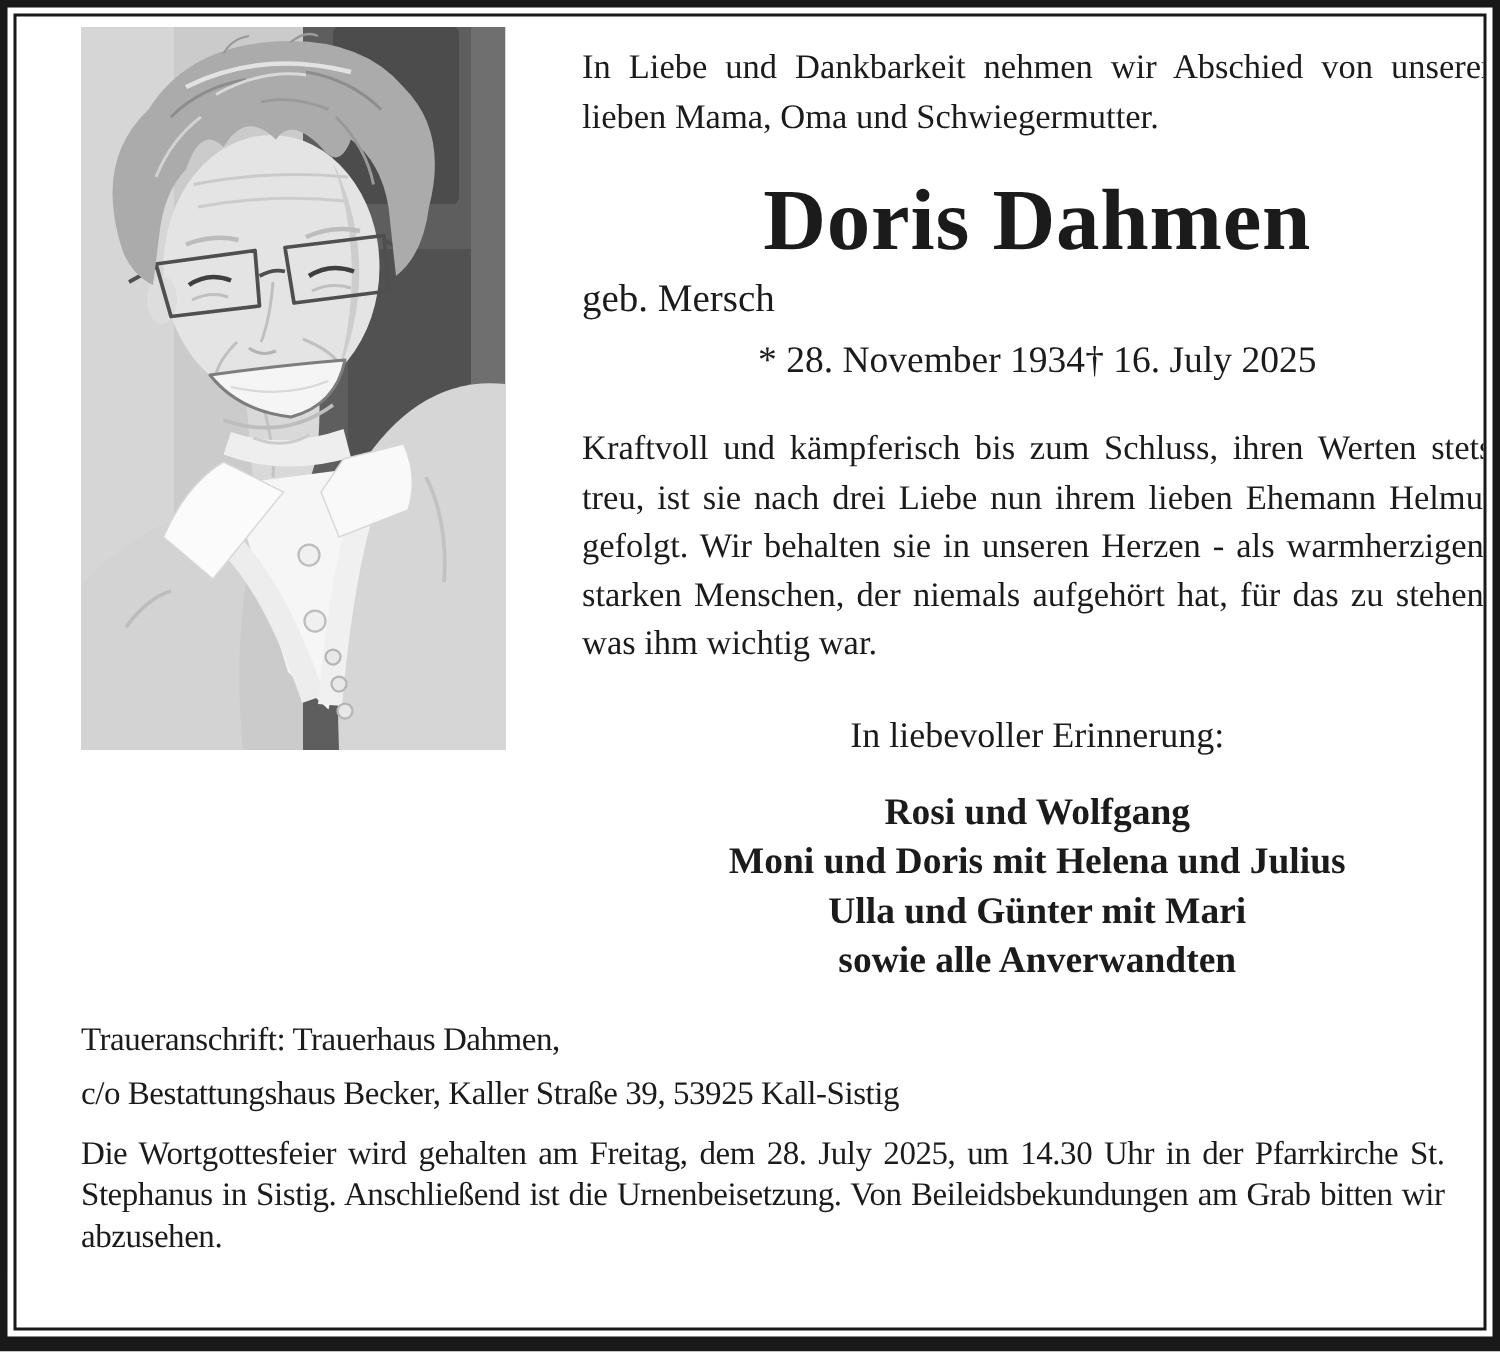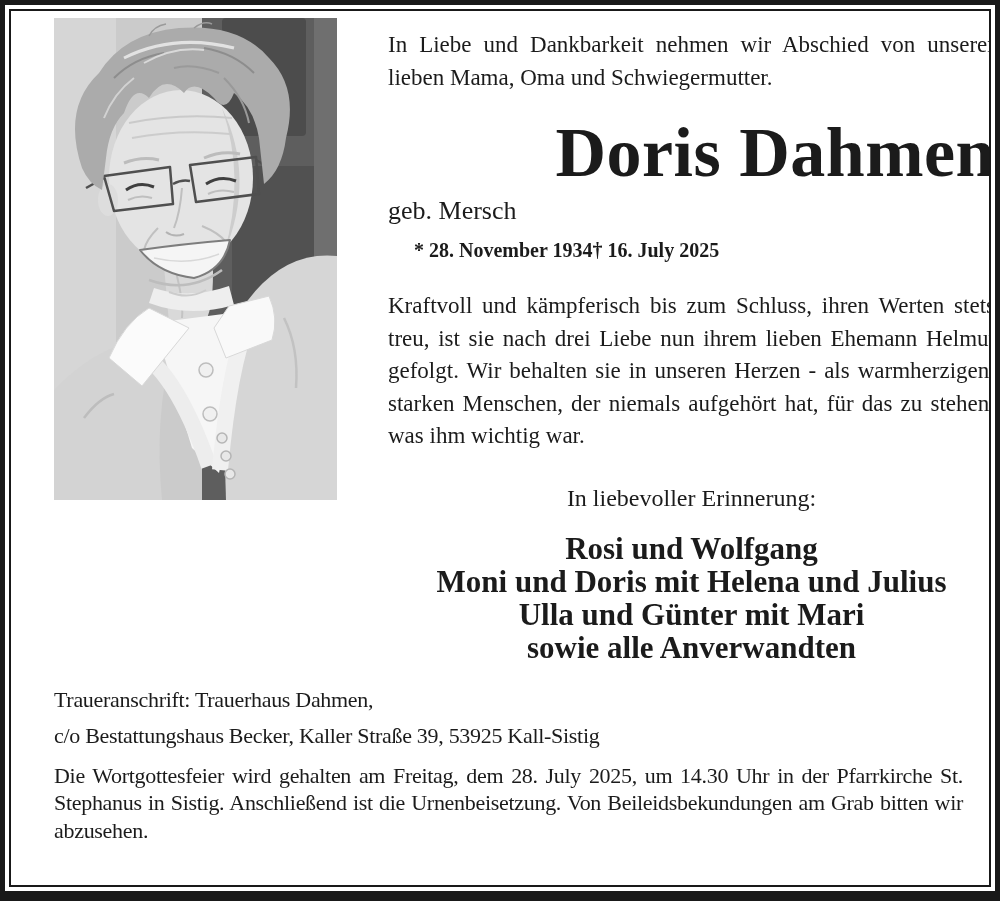--- a/index.html
+++ b/index.html
@@ -30,41 +30,40 @@
 
   .right-col { flex: none; width: 607px; margin-left: 51px; }
 
   .intro {
     margin-top: 10px;
     font-size: 23px; line-height: 33px;
     text-align: justify;
   }
   .deceased-name {
     margin-top: 24px;
-    font-size: 70px; font-weight: bold;
-    text-align: right; line-height: 1.0;
+    font-size: 58px; font-weight: bold;
+    text-align: center; line-height: 1.0;
     letter-spacing: 0.5px;
     white-space: nowrap;
   }
   .maiden { margin-top: 8px; font-size: 26px; text-align: left; }
   .dates {
     margin-top: 13px;
-    display: flex; justify-content: flex-start;
+    display: flex; justify-content: center;
     padding: 0 26px;
-    font-size: 20px;
-    font-weight: bold;
+    font-size: 25px;
   }
   .eulogy {
     margin-top: 28px;
     font-size: 23px; line-height: 32.5px;
     text-align: justify;
   }
   .remembrance { margin-top: 32px; font-size: 24px; text-align: center; }
   .mourners { margin-top: 20px; text-align: center; }
-  .mourner-line { font-size: 31px; font-weight: bold; line-height: 33px; }
+  .mourner-line { font-size: 25px; font-weight: bold; line-height: 33px; }
 
   .address { margin-top: 18px; font-size: 22px; line-height: 36px; letter-spacing: -0.3px; }
   .service {
     margin-top: 8px;
     font-size: 22px; line-height: 27.5px;
     text-align: justify;
     letter-spacing: -0.3px;
   }
 </style>
 </head>

